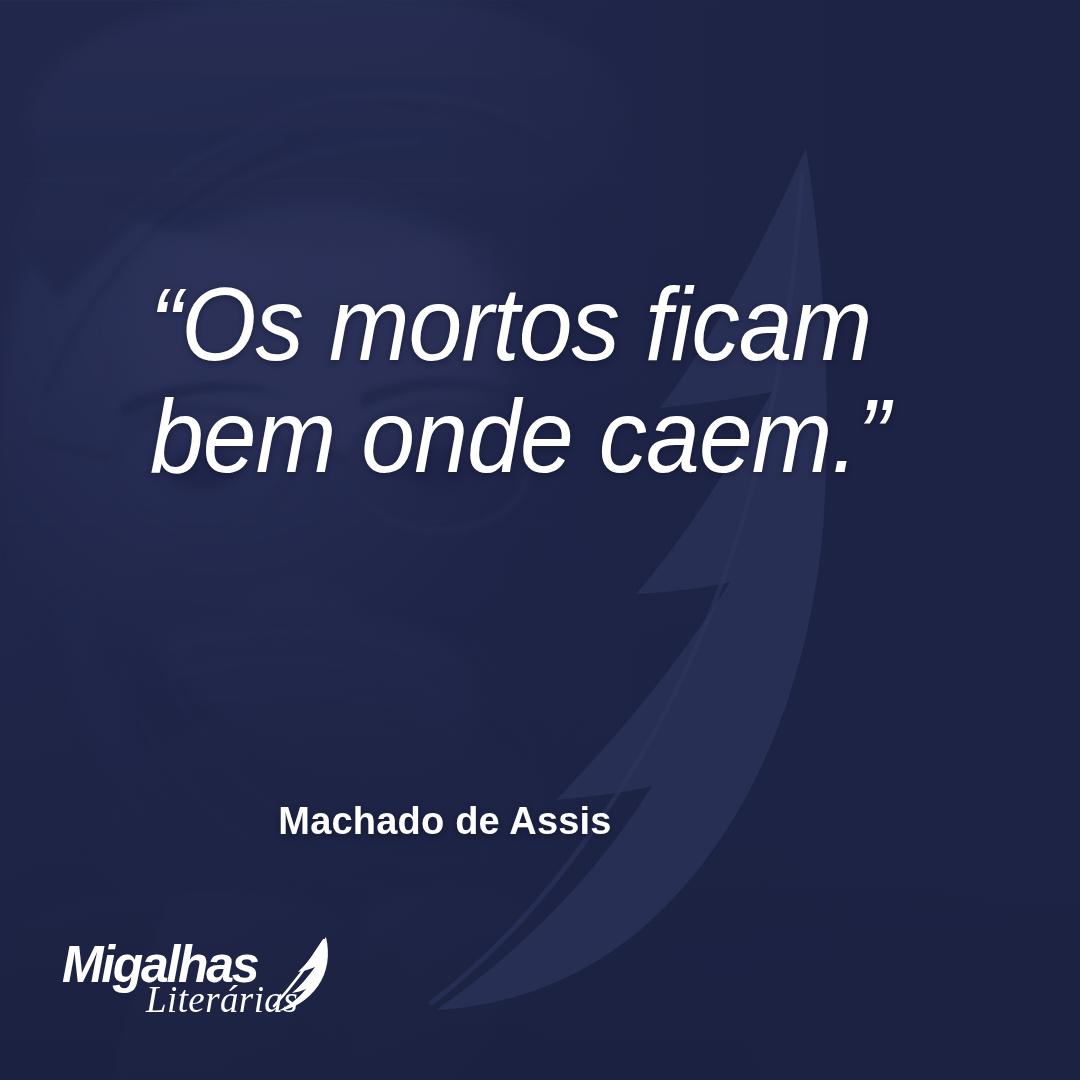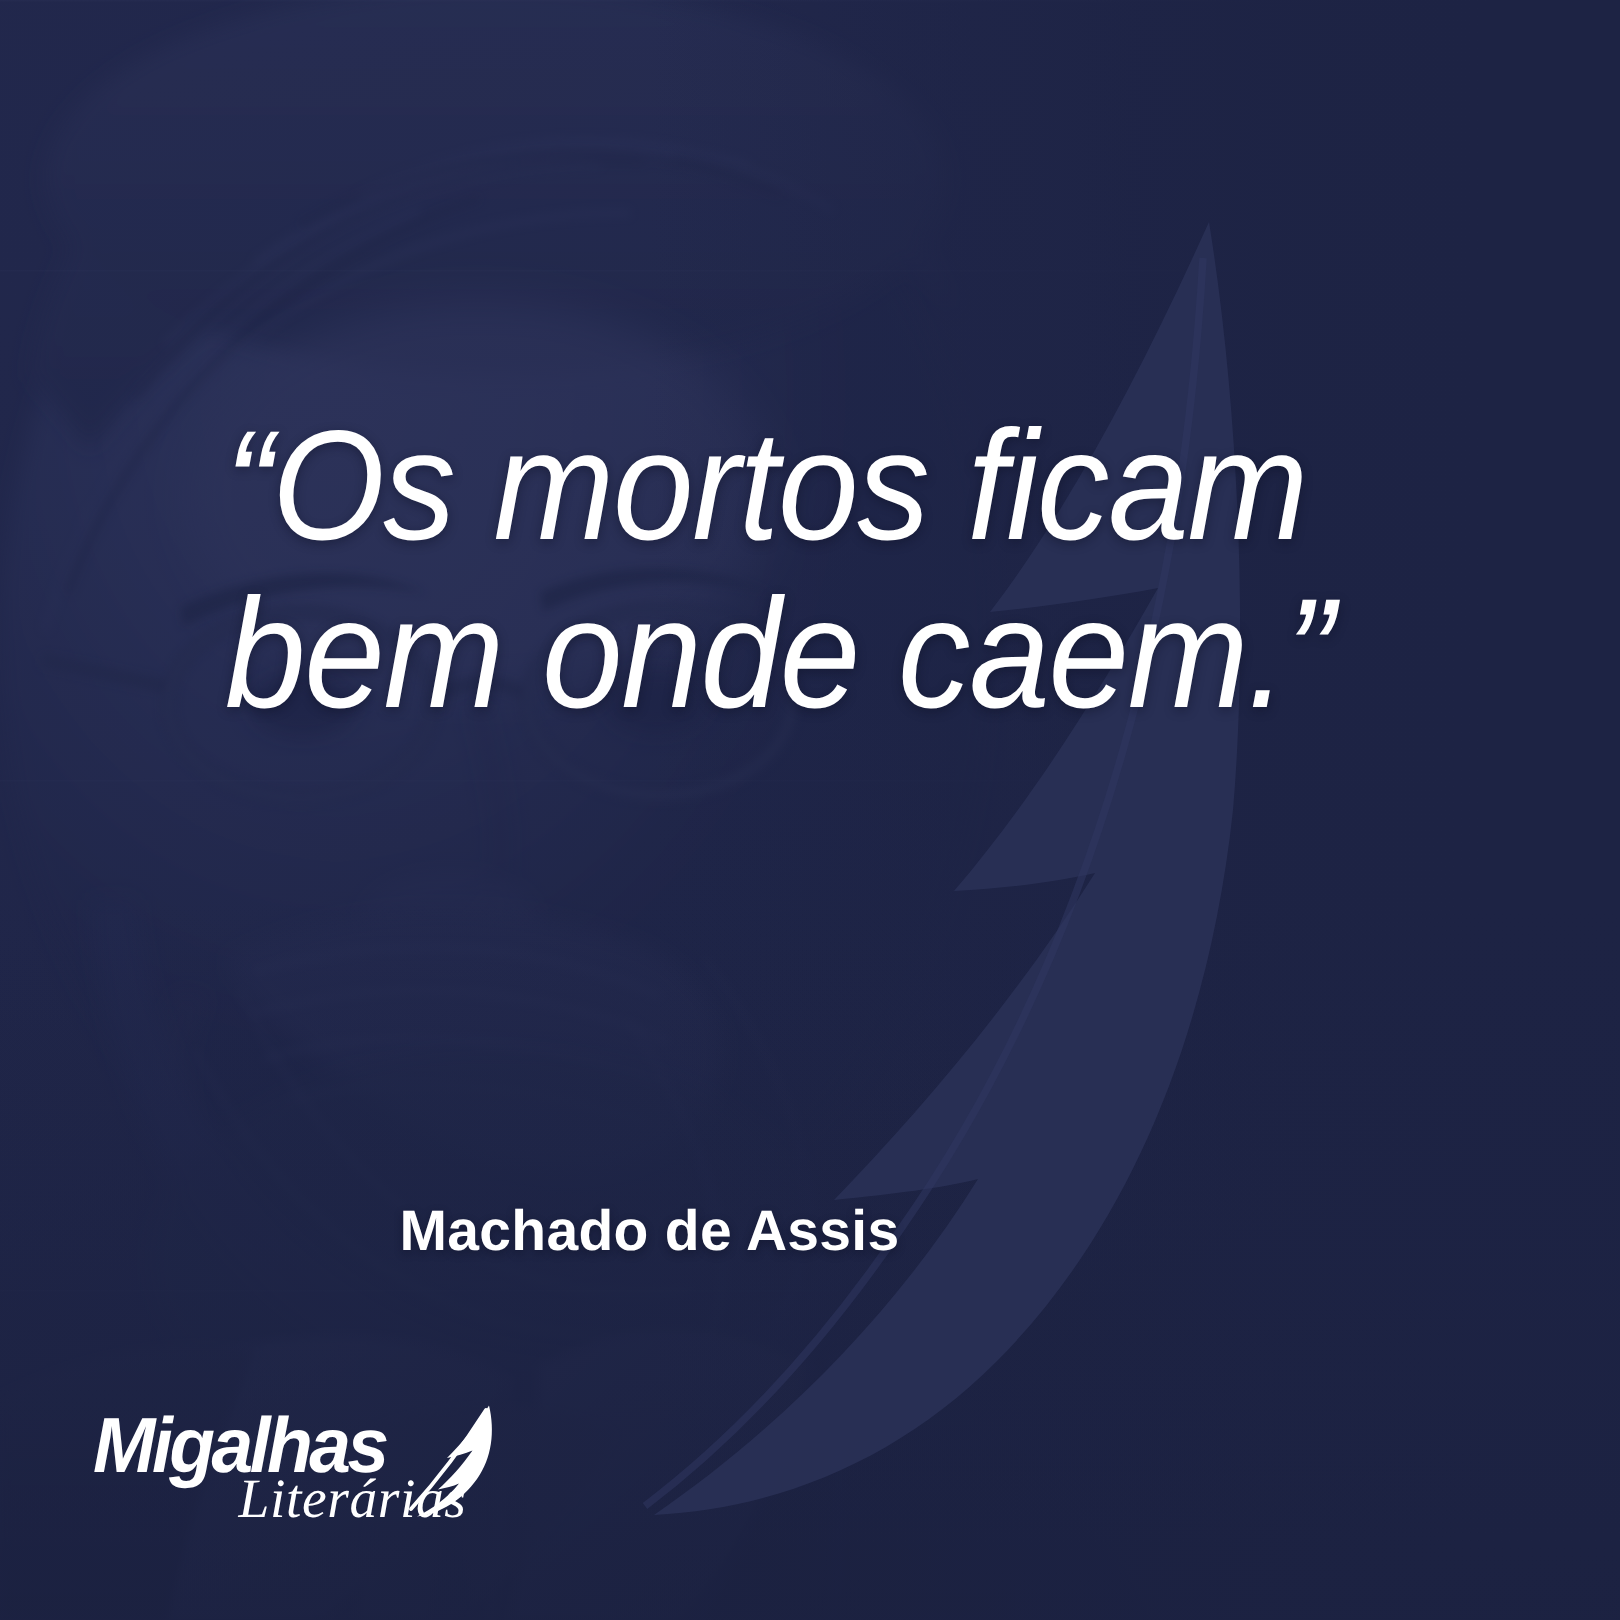--- a/index.html
+++ b/index.html
@@ -74,21 +74,21 @@
     letter-spacing: -1px;
     white-space: nowrap;
     transform: scaleX(0.93);
     transform-origin: left center;
     text-shadow: 0 2px 7px rgba(10,13,30,0.40);
   }
 
   
   .attribution {
     position: absolute;
-    left: 0;
+    left: 12px;
     top: 800px;
     width: 866px;
     text-align: center;
     color: #ffffff;
     font-family: "Liberation Sans", sans-serif;
     font-weight: 700;
     font-size: 38px;
     letter-spacing: 0.2px;
     text-shadow: 0 2px 6px rgba(10,13,30,0.40);
   }
@@ -120,21 +120,20 @@
     position: absolute;
     left: 84px;
     top: 43px;
     color: #ffffff;
     font-family: "Liberation Serif", serif;
     font-style: italic;
     font-weight: 400;
     font-size: 37px;
     letter-spacing: 0.4px;
     line-height: 37px;
-    margin-left: 13px;
   }
   .logo-quill {
     position: absolute;
     left: 186px;
     top: -6px;
     width: 92px;
     height: 80px;
   }
 </style>
 </head>

